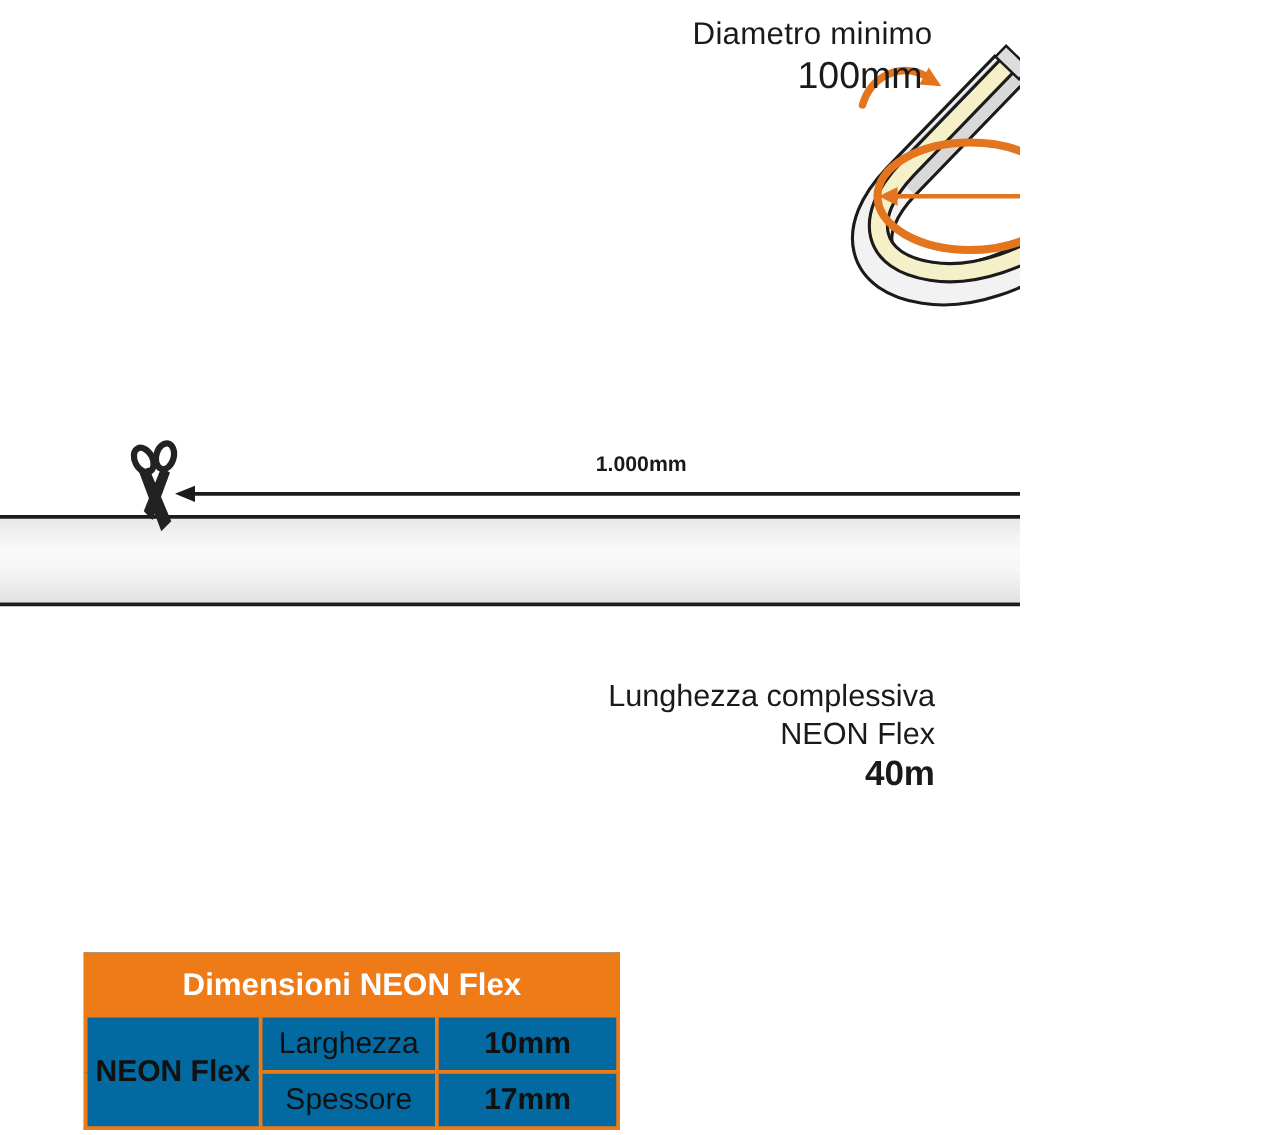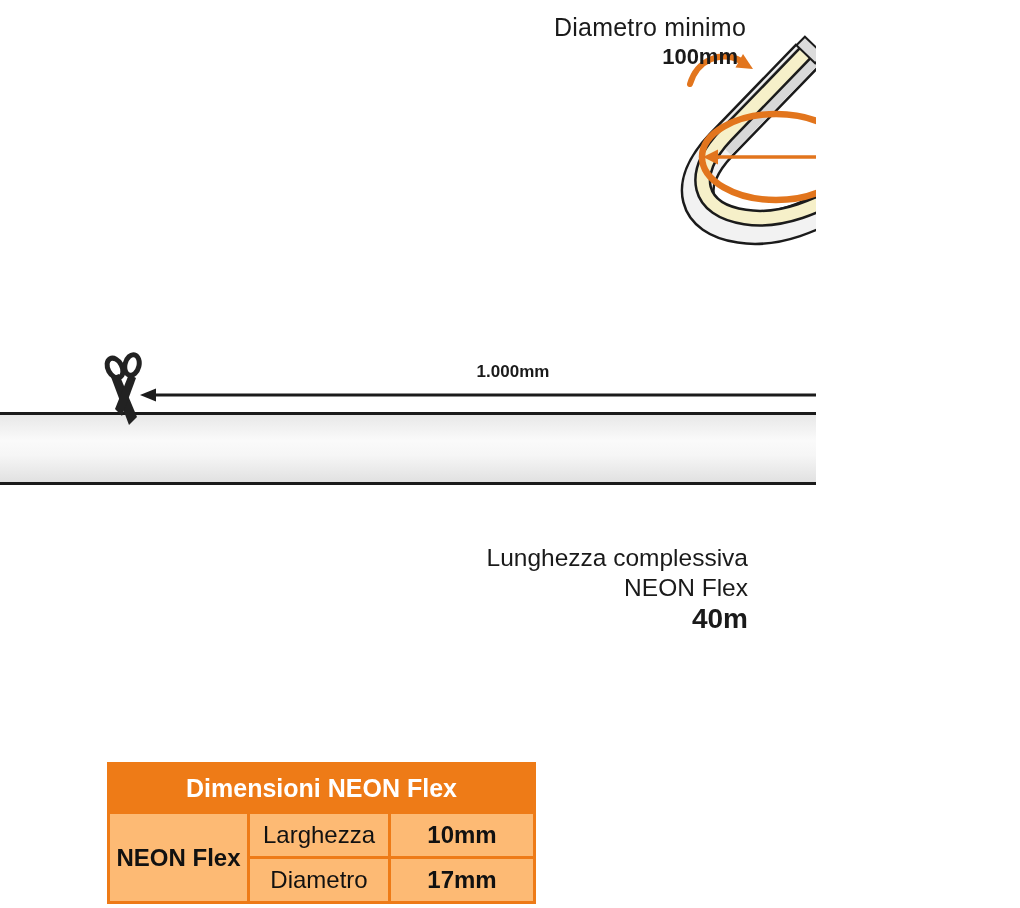--- a/index.html
+++ b/index.html
@@ -4,38 +4,38 @@
 <style>
   html,body{margin:0;padding:0;background:#ffffff;}
   #stage{
     position:relative;width:816px;height:908px;background:#ffffff;overflow:hidden;
     font-family:"Liberation Sans", sans-serif;color:#1a1a1a;
   }
   .abs{position:absolute;}
 
   
   .bend-title{right:70px;top:13px;font-size:25px;letter-spacing:.2px;}
-  .bend-value{right:78px;top:44px;font-size:22px;font-weight:bold;}
+  .bend-value{right:78px;top:44px;font-size:30px;font-weight:normal;}
 
   
   .strip{
     left:0;top:412px;width:1020px;height:73px;box-sizing:border-box;
     border-top:3px solid #1b1b1b;border-bottom:3px solid #1b1b1b;
     background:linear-gradient(180deg,#e8e8e8 0%,#fafafa 38%,#f6f6f6 60%,#e1e1e1 100%);
   }
   .cut-label{left:408px;top:362px;width:210px;text-align:center;font-size:17px;font-weight:bold;}
 
   
   .totals{right:68px;top:543px;text-align:right;font-size:24.5px;line-height:30px;margin-left:33px;}
   .totals .val{font-size:28px;font-weight:bold;line-height:32px;}
 
   
   .dim-table{
     position:absolute;left:67px;top:762px;width:426px;height:133px;
-    border-collapse:collapse;table-layout:fixed;background:#fdba74;margin-left:40px;
+    border-collapse:collapse;table-layout:fixed;background:#0369a1;
   }
   .dim-table th,.dim-table td{
     border:3px solid #EE7B17;text-align:center;vertical-align:middle;padding:0;
   }
   .dim-table th{
     background:#EE7B17;color:#ffffff;font-size:25px;font-weight:bold;height:46px;
   }
   .dim-table td{font-size:24px;color:#111;height:42px;}
   .dim-table td.rowhead{font-weight:bold;}
   .dim-table td.val{font-weight:bold;}
@@ -120,19 +120,19 @@
     <tbody>
       <tr>
         <th colspan="3">Dimensioni NEON Flex</th>
       </tr>
       <tr>
         <td rowspan="2" class="rowhead">NEON Flex</td>
         <td>Larghezza</td>
         <td class="val">10mm</td>
       </tr>
       <tr>
-        <td>Diametro</td>
+        <td>Spessore</td>
         <td class="val">17mm</td>
       </tr>
     </tbody>
   </table>
 
 </div>
 
 </body></html>

